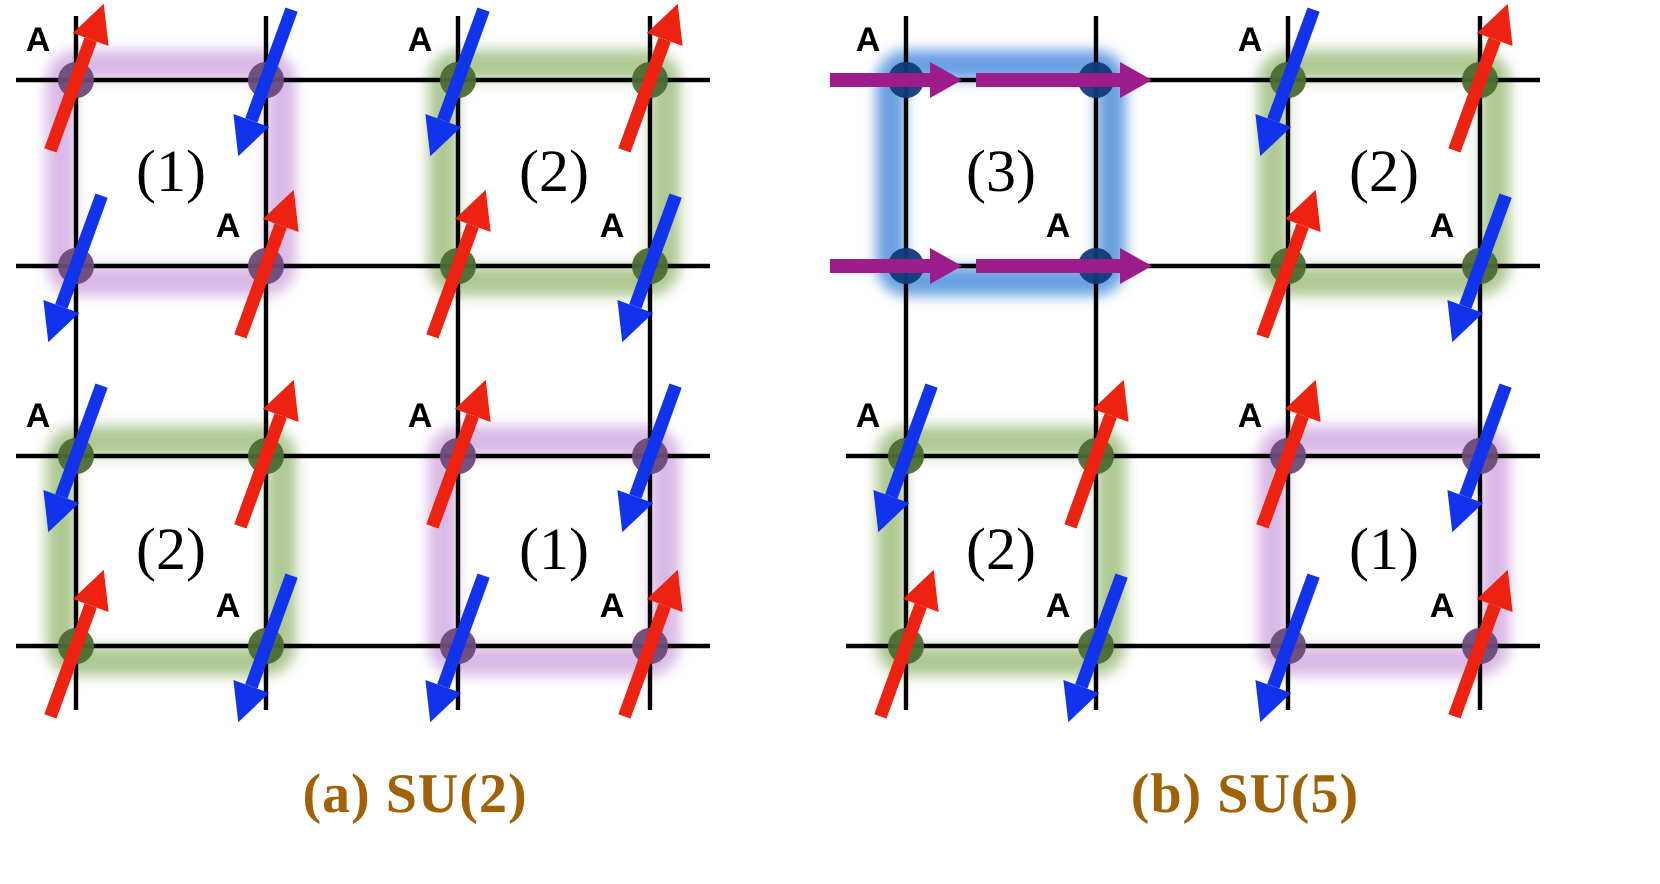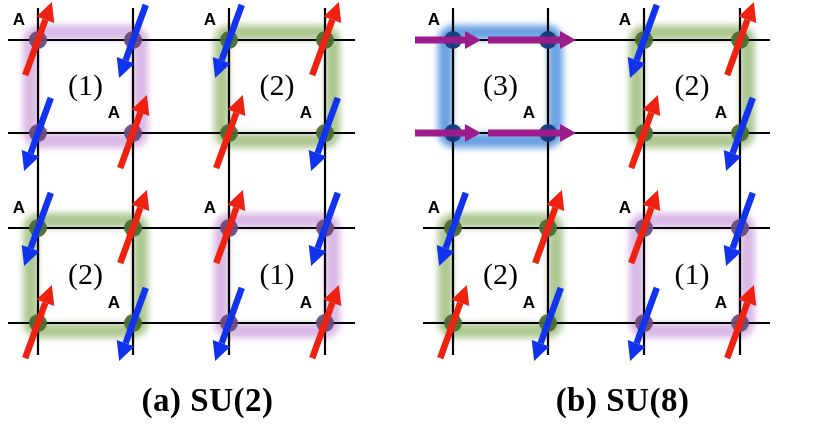--- a/index.html
+++ b/index.html
@@ -1,21 +1,21 @@
 <!DOCTYPE html>
 <html><head>
 <meta charset="utf-8">
 <style>
   html,body{margin:0;padding:0;background:#ffffff;}
   body{width:830px;height:442px;font-family:"Liberation Serif",serif;overflow:hidden;}
   #root{position:relative;width:830px;height:442px;background:#fff;}
   .panel{position:absolute;top:0;width:415px;height:442px;}
   .lattice{position:absolute;left:0;top:0;width:415px;height:380px;}
   .caption{position:absolute;left:0;width:415px;top:382px;text-align:center;
-           font-family:"Liberation Serif",serif;font-weight:bold;font-size:33px;color:#000000;
+           font-family:"Liberation Serif",serif;font-weight:bold;font-size:28px;color:#a16207;
            letter-spacing:0.5px;}
   svg{display:block;}
   .plq-label{font-family:"Liberation Serif",serif;font-size:30px;fill:#000;
              text-anchor:middle;dominant-baseline:middle;}
   .a-label{font-family:"Liberation Sans",sans-serif;font-weight:bold;font-size:17px;
            fill:#000;text-anchor:middle;dominant-baseline:middle;}
 </style>
 </head>
 <body>
 
@@ -292,15 +292,15 @@
             <text x="210" y="21" class="a-label">A</text>
             <text x="114" y="114" class="a-label">A</text>
             <text x="306" y="114" class="a-label">A</text>
             <text x="19" y="209" class="a-label">A</text>
             <text x="210" y="209" class="a-label">A</text>
             <text x="114" y="304" class="a-label">A</text>
             <text x="306" y="304" class="a-label">A</text>
           </g>
         </svg>
       </div>
-    <div class="caption">(b) SU(8)</div>
+    <div class="caption">(b) SU(5)</div>
   </div>
 </div>
 
 </body></html>

